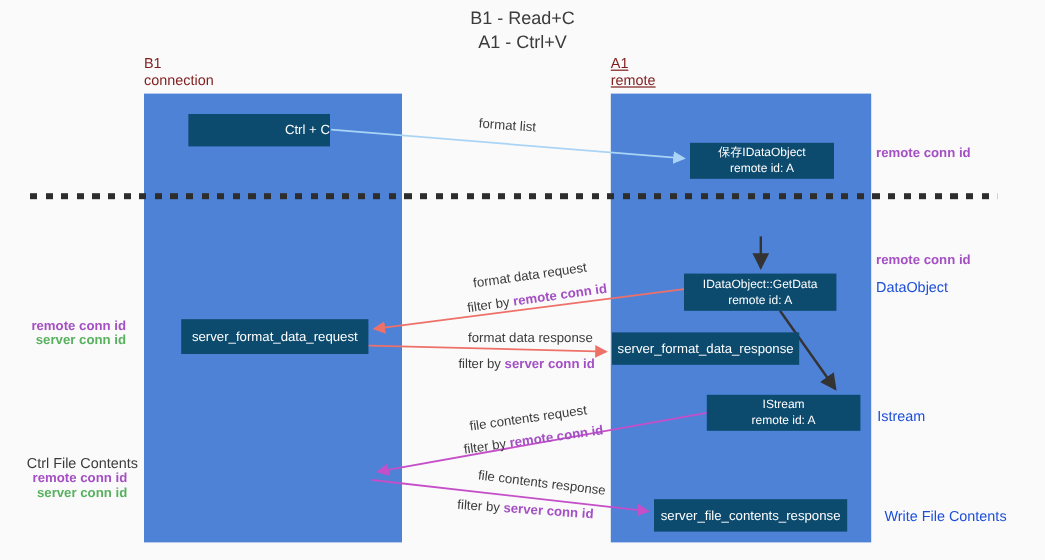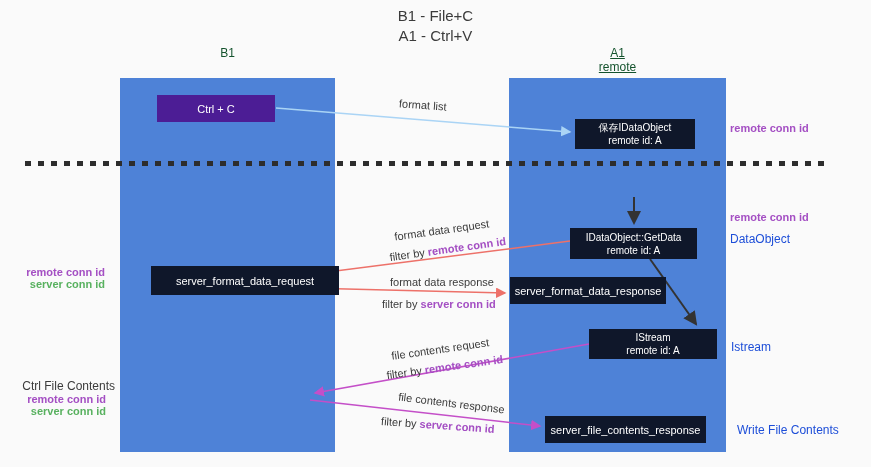--- a/index.html
+++ b/index.html
@@ -5,39 +5,39 @@
   * { margin:0; padding:0; box-sizing:border-box; }
   html,body { background:#f2f2f2; }
   .canvas {
     position:relative; width:871px; height:467px;
     background:#fafafa; overflow:hidden;
     font-family:"Liberation Sans", sans-serif;
     color:#3c3c3c;
   }
   .title { position:absolute; top:6px; left:0; width:100%; text-align:center;
            font-size:15px; line-height:20px; color:#3b3b3b; }
-  .col-header { position:absolute; top:46px; text-align:center;
-                font-size:12px; line-height:14px; color:#14532d; }
+  .col-header { position:absolute; top:46px; text-align:left;
+                font-size:12px; line-height:14px; color:#7f1d1d; }
   .col-header.b1 { left:120px; width:215px; }
   .col-header.a1 { left:509px; width:217px;text-decoration:underline; }
   .lifeline { position:absolute; top:78px; height:374px; background:#4e82d7; }
   .lifeline.b1 { left:120px; width:215px; }
   .lifeline.a1 { left:509px; width:217px; }
   .divider { position:absolute; left:25px; top:161px; width:806px; height:5px;
              background:repeating-linear-gradient(90deg,#2d2d2d 0 6px,transparent 6px 13px); }
   .node { position:absolute; display:flex; flex-direction:column; align-items:center;
           justify-content:center; color:#fff; text-align:center; z-index:3; }
-  .node.green  { background:#4c1d95; font-size:11px; }
-  .node.orange { background:#0f172a; font-size:11px; }
+  .node.green  { background:#0c4a6e; font-size:11px;align-items:flex-end; }
+  .node.orange { background:#0c4a6e; font-size:11px; }
   .node .l2line { font-size:10px; line-height:13px; }
   .n-ctrl-c   { left:157px; top:95px;  width:118px; height:27px; }
   .n-saveobj  { left:575px; top:119px; width:120px; height:30px; }
   .n-ctrl-v   { left:574px; top:171px; width:120px; height:26px; }
   .n-getdata  { left:570px; top:228px; width:127px; height:31px; }
-  .n-sfdreq   { left:151px; top:266px; width:188px; height:29px; }
+  .n-sfdreq   { left:151px; top:266px; width:156px; height:29px; }
   .n-sfdres   { left:510px; top:277px; width:156px; height:27px; }
   .n-istream  { left:589px; top:329px; width:128px; height:30px; }
   .n-sfcreq   { left:150px; top:382px; width:160px; height:28px; }
   .n-sfcres   { left:545px; top:416px; width:161px; height:27px; }
   svg.arrows { position:absolute; left:0; top:0; width:871px; height:467px;
                z-index:2; pointer-events:none; }
   .elabel { position:absolute; font-size:11px; color:#3b3b3b; white-space:nowrap; z-index:4; }
   .purple { color:#a44fc3; font-weight:bold; }
   .greenid { color:#58b15f; font-weight:bold; }
   .rot-m8 { transform:rotate(-8deg); }
@@ -46,26 +46,27 @@
   .side { position:absolute; font-size:11px; white-space:nowrap; z-index:4; }
   .side.plain { font-size:12px; color:#1d4ed8; }
   .leftblock { position:absolute; text-align:right; z-index:4; }
 </style>
 </head>
 <body>
 
 <div class="canvas">
 
   <div class="title">
-    <div>B1 - File+C</div>
+    <div>B1 - Read+C</div>
     <div>A1 - Ctrl+V</div>
   </div>
 
   <div class="col-header b1">
     <div>B1</div>
+    <div>connection</div>
   </div>
   <div class="col-header a1">
     <div>A1</div>
     <div>remote</div>
   </div>
 
   <div class="lifeline b1"></div>
   <div class="lifeline a1"></div>
 
   <div class="divider"></div>

